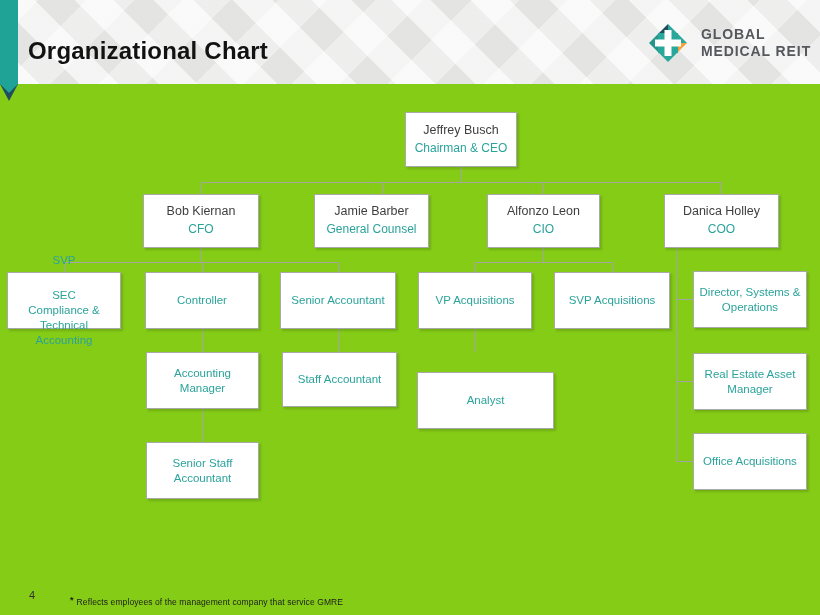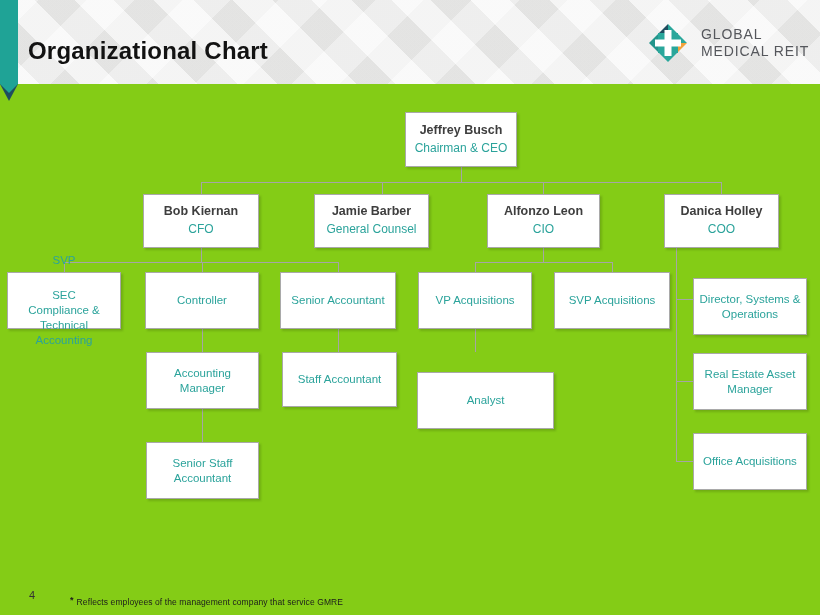--- a/index.html
+++ b/index.html
@@ -23,32 +23,32 @@
     clip-path:polygon(0 0,100% 0,50% 100%);z-index:3;}
   .arrow-teal{position:absolute;left:0;top:84px;width:18px;height:9px;background:#1FA396;
     clip-path:polygon(0 0,100% 0,50% 100%);z-index:4;}
   .title{
     position:absolute;left:28px;top:37px;
     font-size:24px;font-weight:bold;color:#121212;letter-spacing:0.2px;
   }
   .logo{position:absolute;left:646px;top:21px;display:flex;align-items:center;z-index:5;}
   .logo-icon{width:44px;height:44px;}
   .logo-text{
-    margin-left:11px;font-size:14px;font-weight:normal;color:#55575C;
+    margin-left:11px;font-size:14px;font-weight:bold;color:#55575C;
     letter-spacing:0.9px;line-height:17px;white-space:nowrap;
   }
 
   
   .node{
     position:absolute;background:#ffffff;border:1px solid #A9A9A9;
     box-shadow:2px 2px 2px rgba(0,0,0,0.15);
     display:flex;flex-direction:column;align-items:center;justify-content:center;
     text-align:center;z-index:2;box-sizing:border-box;padding:2px 4px;
   }
-  .node .name{font-weight:bold;color:#3E3E3E;font-size:12.5px;margin-bottom:4px;}
+  .node .name{font-weight:normal;color:#3E3E3E;font-size:12.5px;margin-bottom:4px;}
   .node .role{color:#2BA39B;font-size:11.5px;line-height:1.3;}
   .node .role.lg{font-size:12px;}
   .node.narrow{padding:2px 14px;}
   .node .role .sub{display:block;margin-top:20px;}
   .line{position:absolute;background:#A5A5A5;z-index:1;}
 
   
   .page-number{position:absolute;left:29px;top:589px;font-size:11px;color:#333;}
   .footnote{position:absolute;left:70px;top:595px;font-size:8.5px;color:#1c1c1c;letter-spacing:0.1px;}
   .footnote .mark{font-weight:bold;font-size:9px;vertical-align:2px;margin-right:3px;}
@@ -142,21 +142,21 @@
   </div>
   <div class="node" style="left:280px;top:272px;width:116px;height:57px">
     <div class="role">Senior Accountant</div>
   </div>
   <div class="node" style="left:418px;top:272px;width:114px;height:57px">
     <div class="role">VP Acquisitions</div>
   </div>
   <div class="node" style="left:554px;top:272px;width:116px;height:57px">
     <div class="role">SVP Acquisitions</div>
   </div>
-  <div class="node" style="left:693px;top:278px;width:114px;height:57px">
+  <div class="node" style="left:693px;top:271px;width:114px;height:57px">
     <div class="role">Director, Systems &amp; Operations</div>
   </div>
 
   <div class="node" style="left:146px;top:352px;width:113px;height:57px">
     <div class="role">Accounting Manager</div>
   </div>
   <div class="node" style="left:282px;top:352px;width:115px;height:55px">
     <div class="role">Staff Accountant</div>
   </div>
   <div class="node" style="left:417px;top:372px;width:137px;height:57px">

